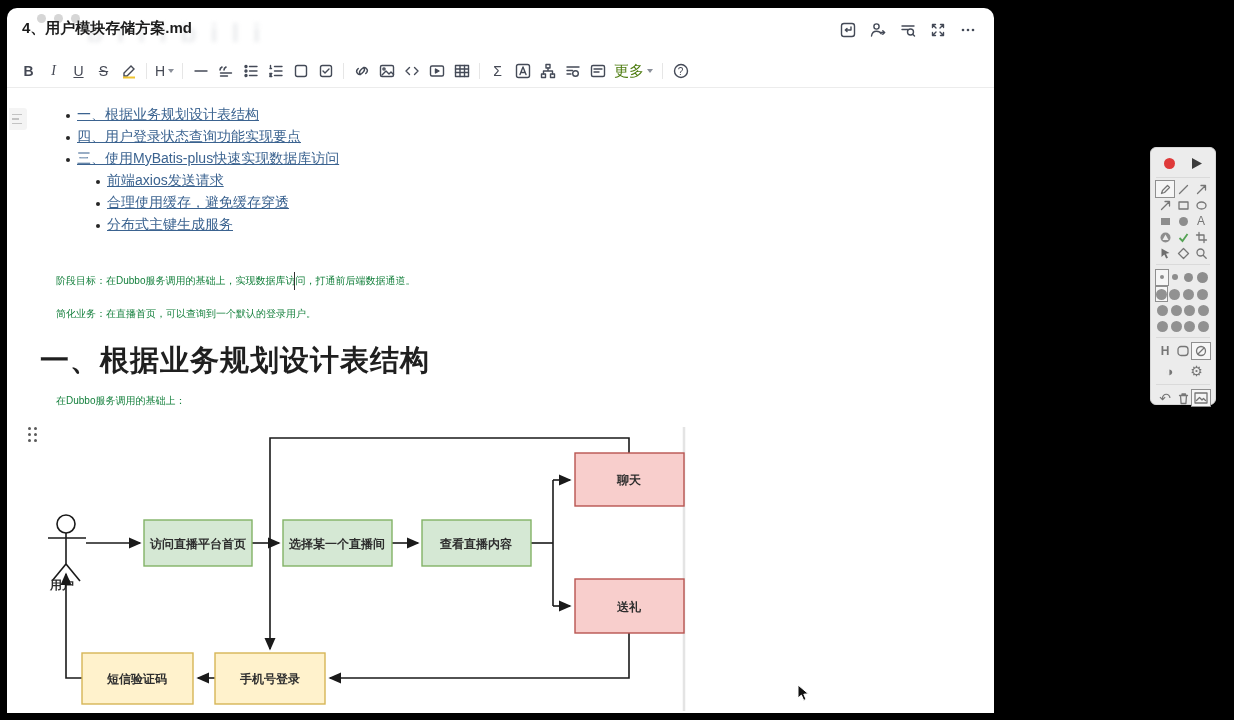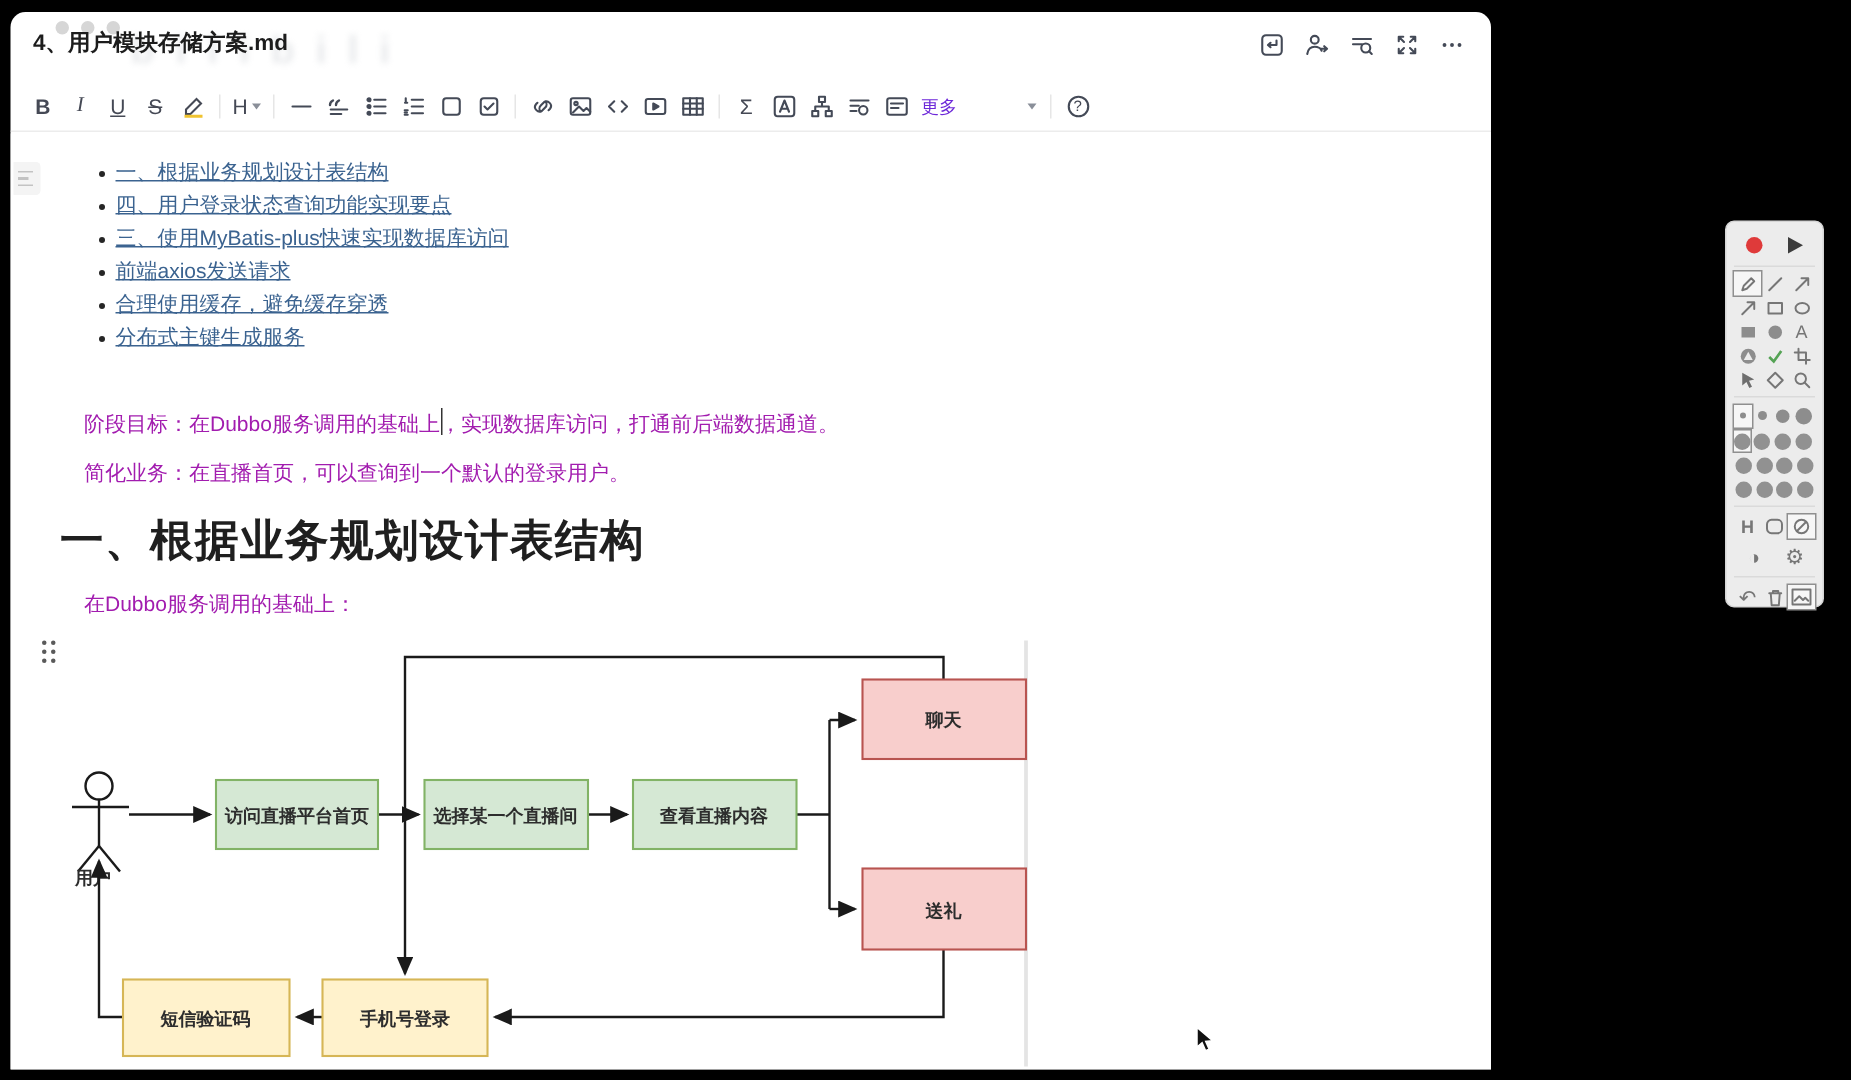--- a/index.html
+++ b/index.html
@@ -32,40 +32,40 @@
           justify-content:center; border-radius:4px; color:#454955;
           font-size:14px; cursor:pointer; position:relative; }
   .tbtn.b { font-weight:bold; }
   .tbtn.i { font-style:italic; font-family:"Liberation Serif",serif; }
   .tbtn.u { text-decoration:underline; }
   .tbtn.s { text-decoration:line-through; }
   .sep { width:1px; height:16px; background:#e6e6e6; margin:0 5px; }
   .caret { width:0; height:0; border-left:3.5px solid transparent;
            border-right:3.5px solid transparent; border-top:4px solid #8a8f99;
            margin-left:3px; }
-  .more-btn { padding:0 4px; font-size:12px; color:#6d28d9;gap:44px; }
+  .more-btn { padding:0 4px; font-size:15px; color:#4d7c0f; }
 
   
   .content { position:absolute; left:0; top:81px; width:100%; height:624px; background:#fff; }
   .outline-toggle { position:absolute; left:2px; top:19px; width:18px; height:22px;
                     background:#f4f4f4; border-radius:0 3px 3px 0; display:flex;
                     flex-direction:column; justify-content:center; gap:3px;
                     padding:0 3px; cursor:pointer; }
   .outline-toggle i { display:block; height:1.5px; background:#c3c3c3; }
   .outline-toggle i:nth-child(1){width:10px} .outline-toggle i:nth-child(2){width:7px}
   .outline-toggle i:nth-child(3){width:10px}
 
   ul.toc { position:absolute; left:70px; top:17px; list-style:none; }
   ul.toc li { position:relative; height:22px; font-size:14px; }
   ul.toc li::before { content:""; position:absolute; left:-11px; top:8px; width:4px;
                       height:4px; border-radius:50%; background:#262626; }
-  ul.toc li.lvl2 { }
+  ul.toc li.lvl2 { margin-left:30px; }
   ul.toc a { color:#3b6390; text-decoration:underline; cursor:pointer; }
 
-  .para { position:absolute; left:49px; font-size:14px; color:#a21caf; }
+  .para { position:absolute; left:49px; font-size:10px; color:#15803d; }
   .p1 { top:185px; } .p2 { top:218px; }
   .text-caret { position:absolute; left:287px; top:183px; width:1px; height:18px;
                 background:#333; }
   h1.doc-h1 { position:absolute; left:33px; top:252px; font-size:29px;
               font-weight:bold; color:#1f1f1f; letter-spacing:1px; }
   .lead { top:305px; }
 
   .drag-handle { position:absolute; left:21px; top:338px; width:12px; height:16px;
                  display:grid; grid-template-columns:4px 4px; gap:2px; cursor:grab; }
   .drag-handle i { width:3px; height:3px; border-radius:50%; background:#5a5a5a; }

